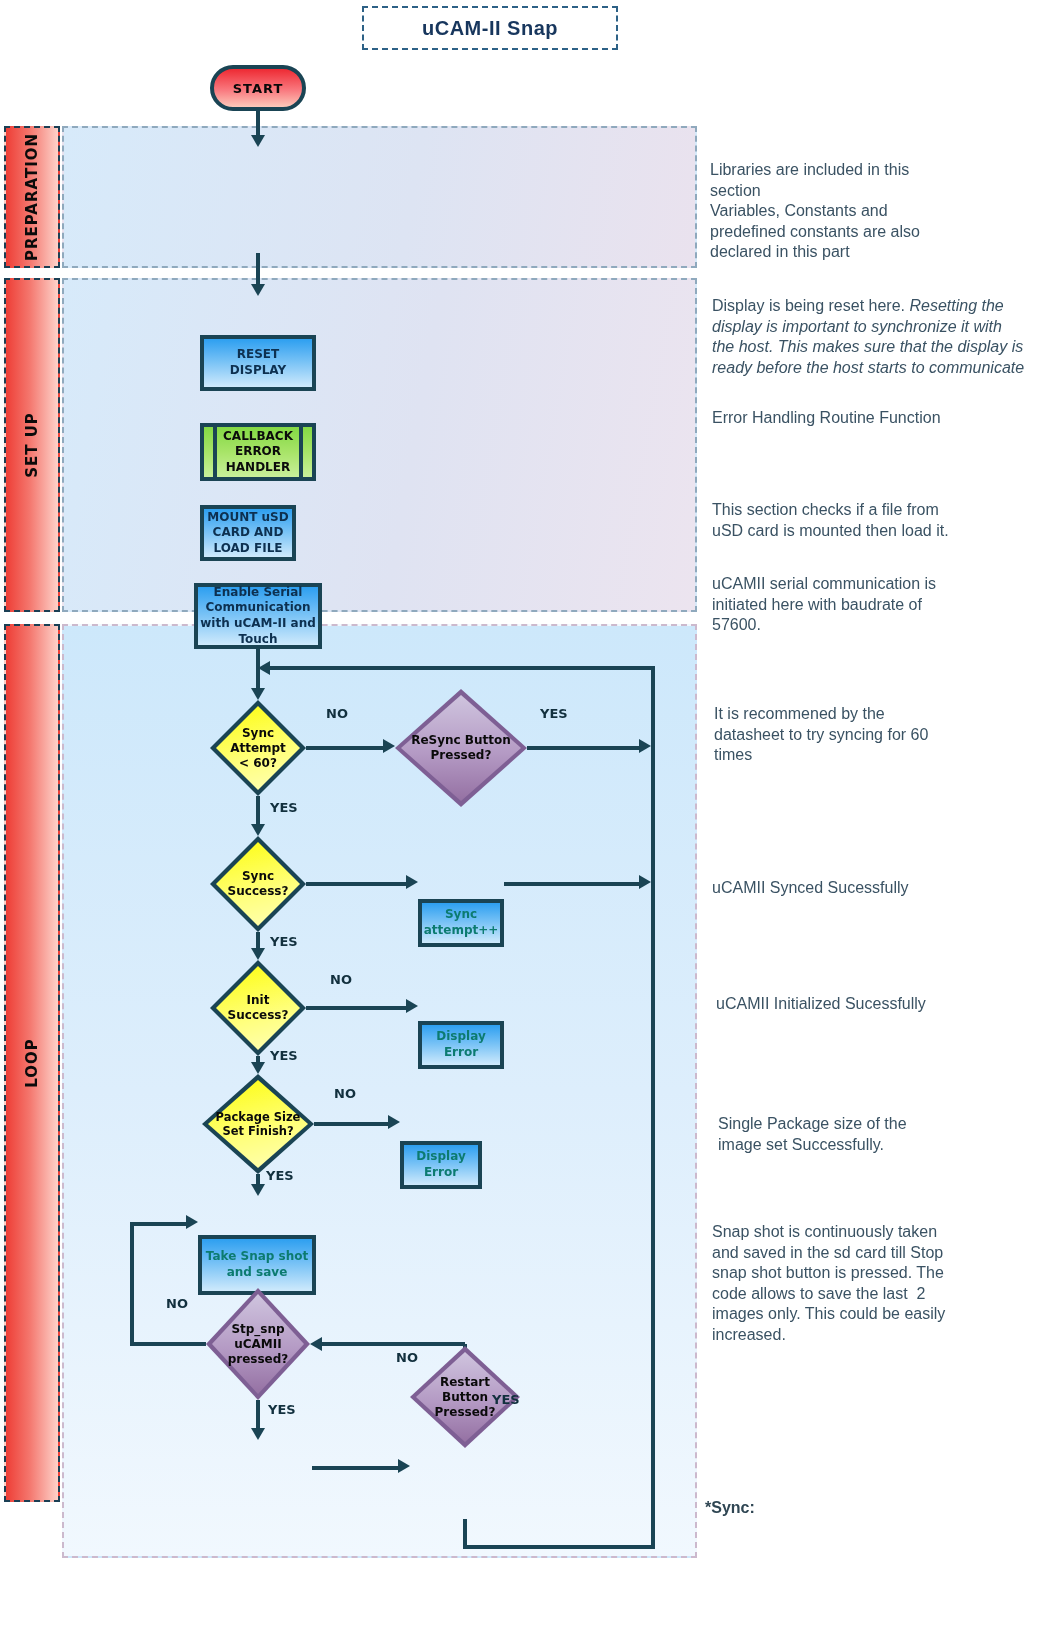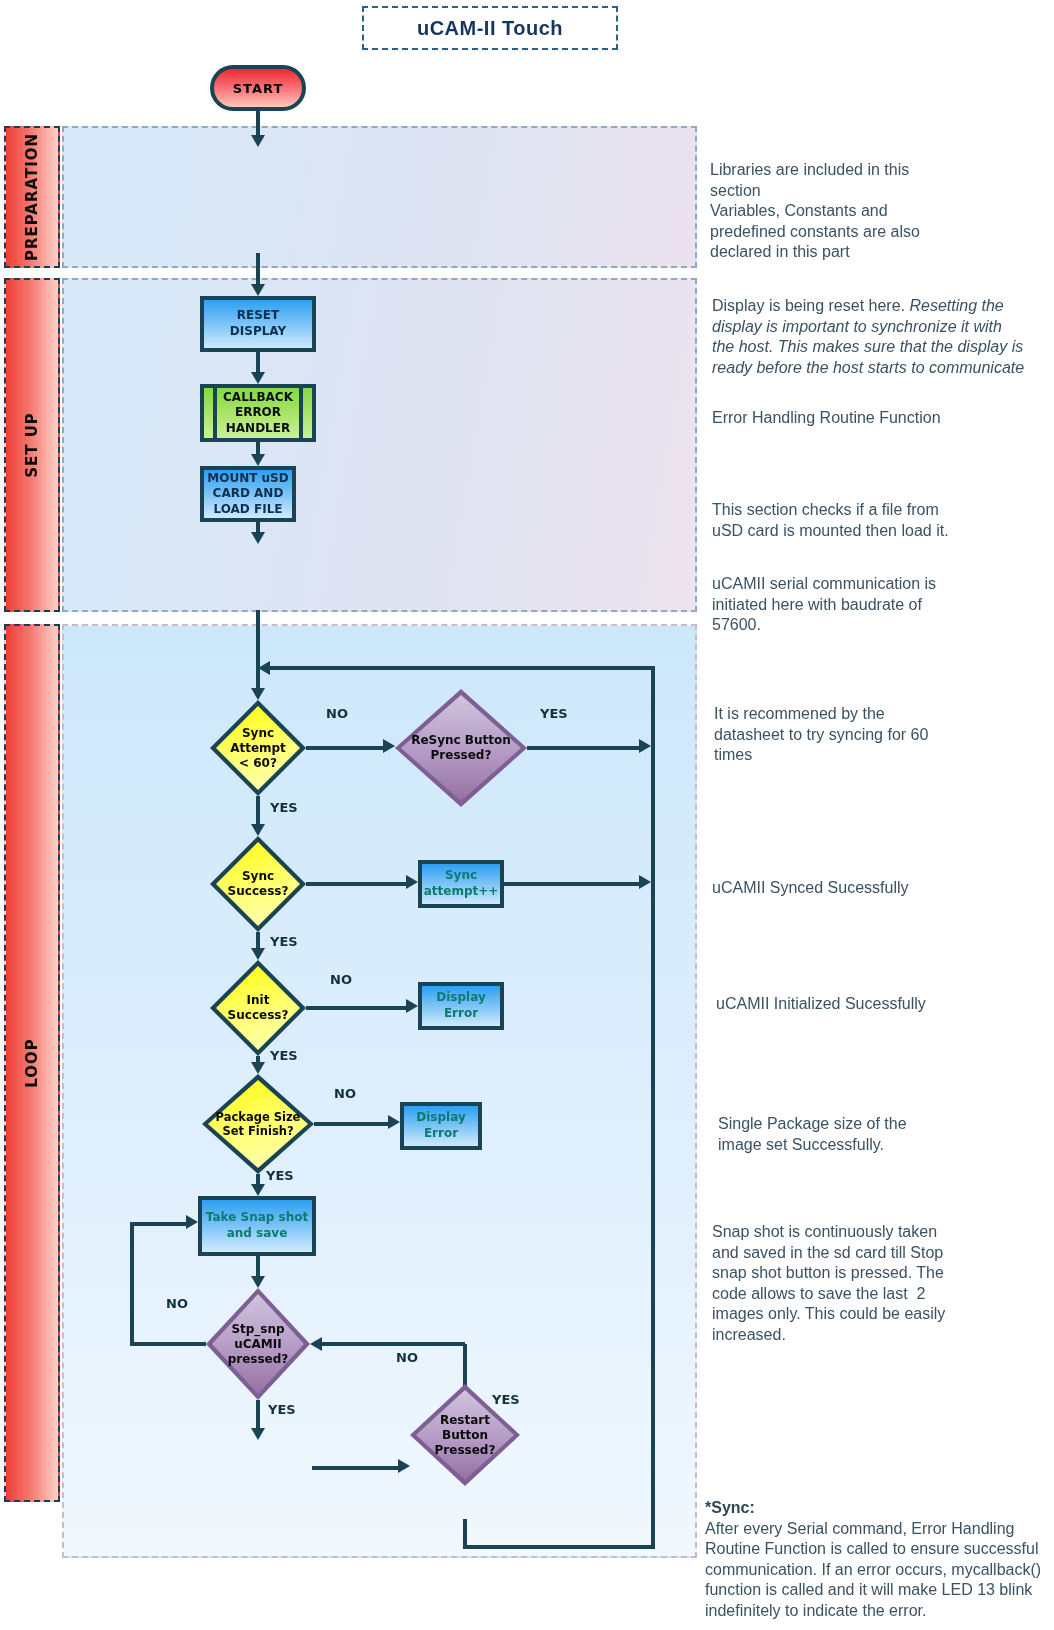--- a/index.html
+++ b/index.html
@@ -30,21 +30,21 @@
   .start{position:absolute;left:210px;top:65px;width:96px;height:46px;border-radius:24px;
      border:4px solid #1a4454;box-sizing:border-box;
      background:linear-gradient(180deg,#ee2a33 0%,#f9787e 55%,#fdc9ba 100%);
      display:flex;align-items:center;justify-content:center;
      font:bold 13px "DejaVu Sans",sans-serif;color:#090909;letter-spacing:1px;}
 
   
   .proc{position:absolute;border:4px solid #1a4454;box-sizing:border-box;
      display:flex;align-items:center;justify-content:center;text-align:center;
      white-space:pre-line;font-weight:bold;font-size:12px;line-height:1.3;
-     background:linear-gradient(180deg,#2d9ff0 0%,#7cc4f6 50%,#cfeafc 100%);color:#0d3050;}
+     background:linear-gradient(180deg,#2d9ff0 0%,#7cc4f6 50%,#cfeafc 100%);color:#0d3050;margin-top:39px;}
   .proc.teal{color:#0c7b70;}
   .proc.green{background:linear-gradient(180deg,#83d944 0%,#a8e468 50%,#c9f09a 100%);color:#0b0b0b;}
   .pp-bar{position:absolute;top:0;bottom:0;width:4px;background:#1a4454;}
   .pp-left{left:9px;} .pp-right{right:9px;}
 
   .hex{position:absolute;}
   .hex .shape{position:absolute;inset:0;background:#1a4454;
      clip-path:polygon(0 50%,22% 0,78% 0,100% 50%,78% 100%,22% 100%);}
   .hex .fill{position:absolute;inset:4px;
      clip-path:polygon(0 50%,22% 0,78% 0,100% 50%,78% 100%,22% 100%);
@@ -92,21 +92,21 @@
   <div class="sec-bar bar-prep">
       <span>PREPARATION</span>
     </div>
   <div class="sec-bar bar-setup">
       <span>SET UP</span>
     </div>
   <div class="sec-bar bar-loop">
       <span>LOOP</span>
     </div>
 
-  <div class="title-box">uCAM-II Touch</div>
+  <div class="title-box">uCAM-II Snap</div>
   <div class="start node">START</div>
 
   <div class="v-line" style="left:256px;top:111px;height:26px"></div>
   <div class="ah ah-down" style="left:251px;top:135px"></div>
 
   <div class="v-line" style="left:256px;top:253px;height:32px"></div>
   <div class="ah ah-down" style="left:251px;top:284px"></div>
 
   <div class="v-line" style="left:256px;top:352px;height:21px"></div>
   <div class="ah ah-down" style="left:251px;top:372px"></div>
@@ -195,20 +195,24 @@
     <span class="pp-bar pp-left"></span>
     <span class="pp-bar pp-right"></span>
     <span>CALLBACK
 ERROR
 HANDLER</span>
   </div>
 
   <div class="proc node" style="left:200px;top:466px;width:96px;height:56px">MOUNT uSD
 CARD AND
 LOAD FILE</div>
+  <div class="proc node" style="left:194px;top:544px;width:128px;height:66px">Enable Serial
+Communication
+with uCAM-II and
+Touch</div>
 
   <div class="diamond node" style="left:210px;top:700px;width:96px;height:96px">
     <div class="shape"></div>
     <div class="fill"></div>
     <div class="lbl">Sync
 Attempt
 &lt; 60?</div>
   </div>
 
   <div class="diamond purple node" style="left:395px;top:689px;width:132px;height:118px">
@@ -253,21 +257,21 @@
 
   <div class="diamond purple node" style="left:206px;top:1288px;width:104px;height:112px">
     <div class="shape"></div>
     <div class="fill"></div>
     <div class="lbl">Stp_snp
 uCAMII
 pressed?</div>
   </div>
 
 
-  <div class="diamond purple node" style="left:410px;top:1384px;width:110px;height:102px">
+  <div class="diamond purple node" style="left:410px;top:1346px;width:110px;height:102px">
     <div class="shape"></div>
     <div class="fill"></div>
     <div class="lbl">Restart
 Button
 Pressed?</div>
   </div>
 
   <div class="ann" style="left:710px;top:160px">Libraries are included in this
 section
 Variables, Constants and
@@ -295,19 +299,15 @@
   <div class="ann" style="left:718px;top:1114px">Single Package size of the
 image set Successfully.</div>
   <div class="ann" style="left:712px;top:1222px">Snap shot is continuously taken
 and saved in the sd card till Stop
 snap shot button is pressed. The
 code allows to save the last  2
 images only. This could be easily
 increased.</div>
 
   <div class="ann" style="left:705px;top:1498px"><span class="bold">*Sync:
-</span><span>After every Serial command, Error Handling
-Routine Function is called to ensure successful
-communication. If an error occurs, mycallback()
-function is called and it will make LED 13 blink
-indefinitely to indicate the error.</span></div>
+</span></div>
 
 </div>
 
 </body></html>

